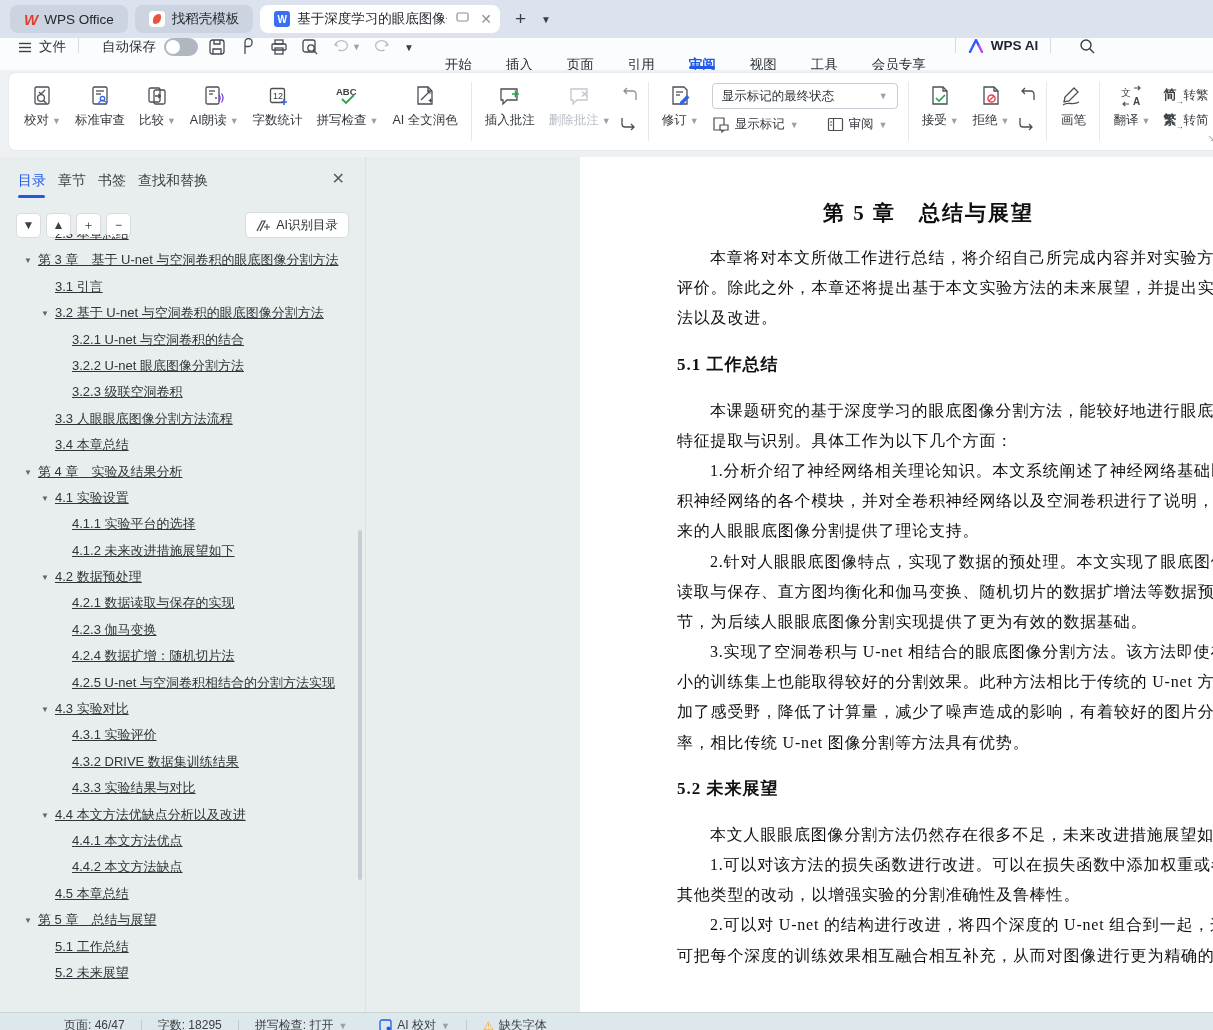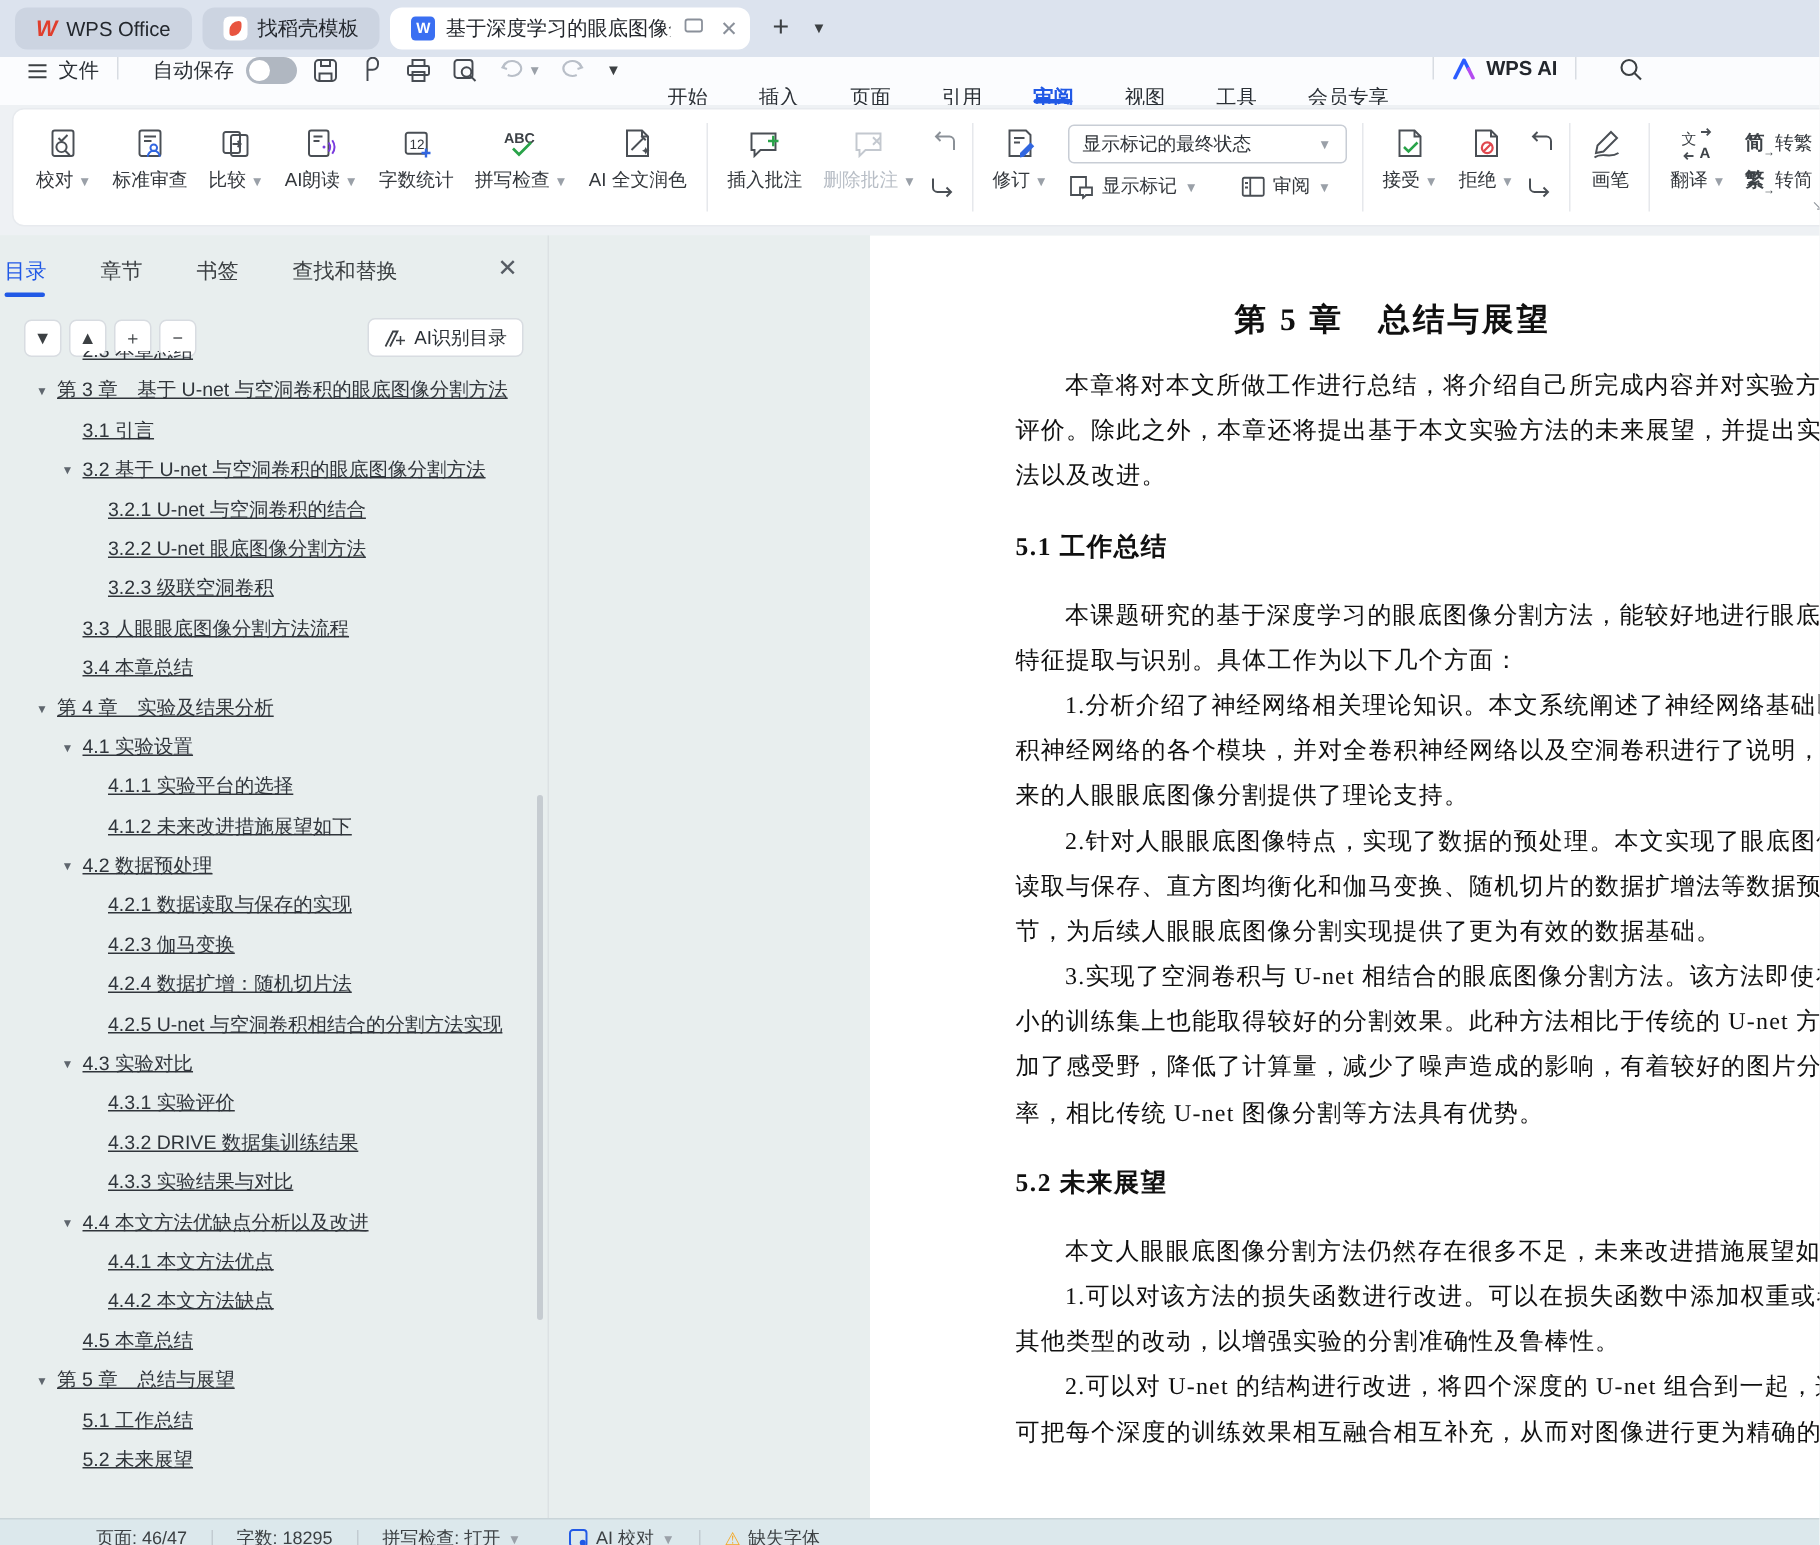--- a/index.html
+++ b/index.html
@@ -53,21 +53,21 @@
   .rselect { width:186px; height:26px; border:1px solid #c8cdd5; border-radius:4px; display:flex; align-items:center; justify-content:space-between; padding:0 9px; font-size:12.5px; color:#2f3338; background:#fff; }
   .inline-row { display:flex; align-items:center; gap:28px; }
   .inline-btn { display:flex; align-items:center; gap:5px; font-size:12.5px; color:#33373c; }
   .zh-ic { font-size:13px; font-weight:700; color:#3c4146; position:relative; margin-right:2px; }
   .zh-ic .arr { position:absolute; right:-7px; bottom:-2px; font-size:8px; font-weight:400; color:#3c4146; }
   .launcher { position:absolute; right:3px; bottom:2px; color:#90969d; font-size:9px; }
 
   
   .main { position:absolute; top:157px; left:0; right:0; height:855px; background:#e8eeee; }
   .sidebar { position:absolute; left:0; top:0; width:366px; height:855px; border-right:1px solid #dce1e3; }
-  .side-tabs { display:flex; align-items:center; gap:36px; padding:15px 3px 0; font-size:14px; color:#3c4043; position:relative; }
+  .side-tabs { display:flex; align-items:center; gap:12px; padding:15px 18px 0; font-size:14px; color:#3c4043; position:relative; }
   .side-tab { position:relative; cursor:default; }
   .side-tab.active { color:#2159e6; }
   .side-tab.active::after { content:""; position:absolute; left:0; bottom:-8px; width:27px; height:3px; border-radius:2px; background:#2159e6; }
   .side-close { position:absolute; right:20px; top:12px; font-size:16px; color:#565c64; }
   .side-toolbar { margin:22px 16px 0; display:flex; align-items:center; gap:5px; }
   .tool-btn { width:25px; height:25px; background:#fff; border:1px solid #d8dce1; border-radius:5px; display:flex; align-items:center; justify-content:center; font-size:12px; color:#3c4043; }
   .ai-toc-btn { margin-left:auto; height:26px; background:#fff; border:1px solid #d8dce1; border-radius:5px; display:flex; align-items:center; gap:5px; padding:0 10px; font-size:12.5px; color:#2b3036; }
   .toc { position:absolute; left:0; top:77px; right:10px; bottom:0; overflow:hidden; }
   .toc-item { height:26.4px; line-height:26.4px; font-size:13px; color:#30353b; white-space:nowrap; position:relative; overflow:hidden; cursor:default;text-decoration:underline; }
   .toc-item.clipped { margin-top:-13px; }

